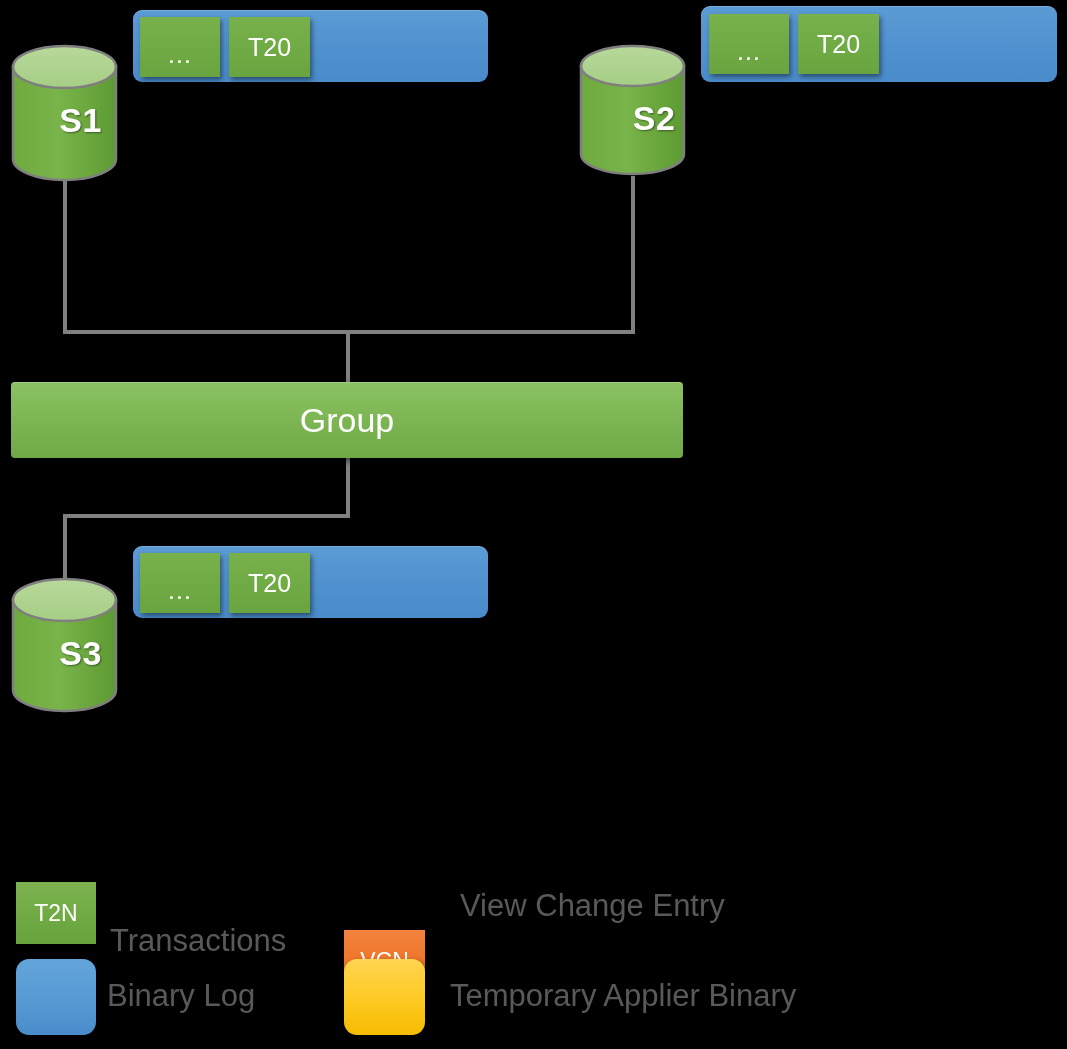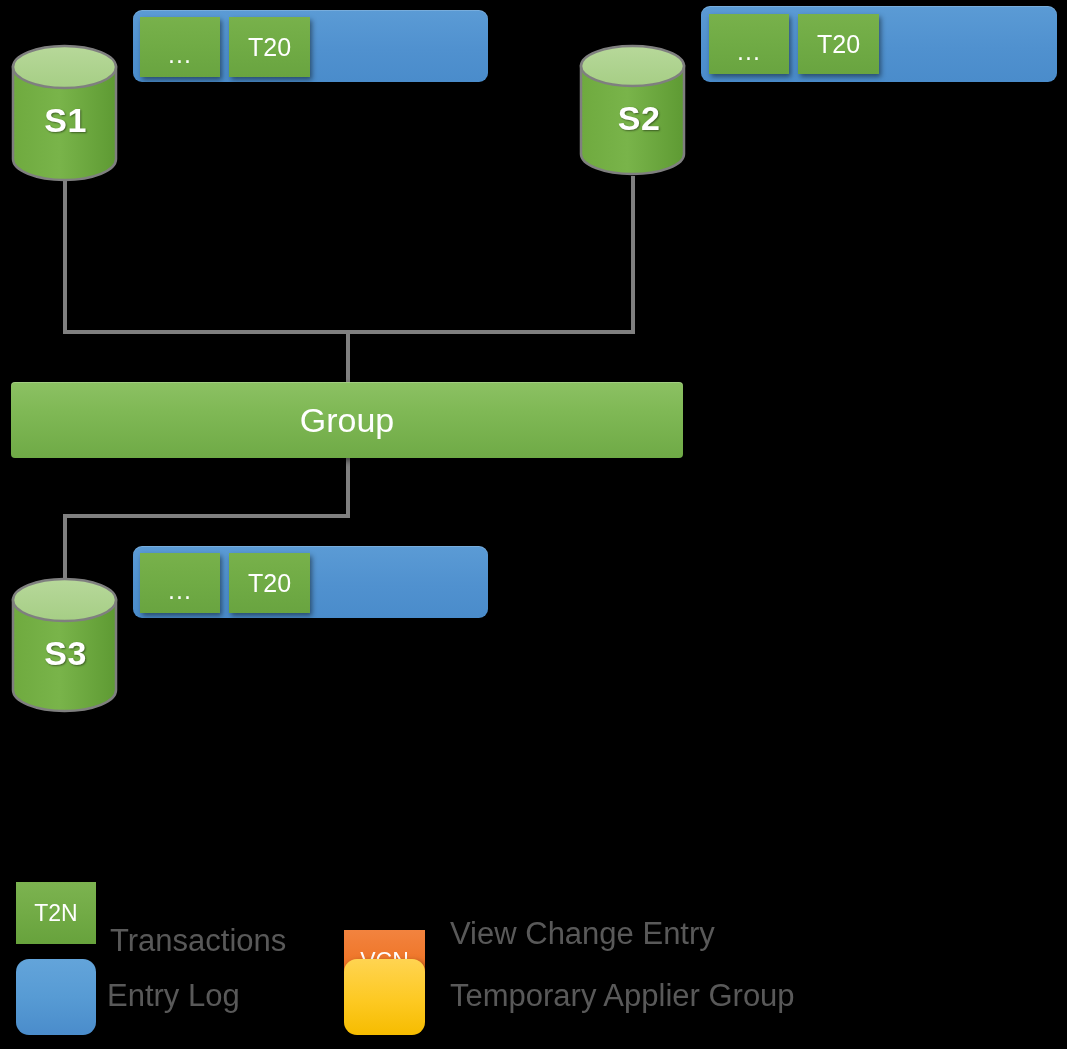--- a/index.html
+++ b/index.html
@@ -30,21 +30,21 @@
   .conn.v { width: 4px; }
   .conn.h { height: 4px; }
 
   
   .cyl {
     position: absolute;
   }
   .cyl svg { display: block; overflow: visible; }
   .cyl-label {
     position: absolute;
-    left: 1px;
+    left: 16px;
     width: 100%;
     text-align: center;
     color: #ffffff;
     font-weight: bold;
     font-size: 34px;
     letter-spacing: 0.5px;
     text-shadow: 1px 1px 2px rgba(0,0,0,0.45);
     pointer-events: none;
   }
 
@@ -225,25 +225,25 @@
   </div>
 
   <div class="legend-swatch sw-green" style="left:16px; top:882px; width:80px; height:62px;">
     <span>T2N</span>
   </div>
   <div class="legend-label" style="left:110px; top:893px;margin-top:30px;">Transactions</div>
 
   <div class="legend-swatch sw-orange" style="left:344px; top:930px; width:81px; height:62px;">
     <span>VCN</span>
   </div>
-  <div class="legend-label" style="left:450px; top:888px;margin-top:28px;">View Change Entry</div>
+  <div class="legend-label" style="left:460px; top:888px;">View Change Entry</div>
 
   <div class="legend-swatch sw-blue" style="left:16px; top:959px; width:80px; height:76px;">
     <span></span>
   </div>
-  <div class="legend-label" style="left:107px; top:978px;">Entry Log</div>
+  <div class="legend-label" style="left:107px; top:978px;">Binary Log</div>
 
   <div class="legend-swatch sw-yellow" style="left:344px; top:959px; width:81px; height:76px;">
     <span></span>
   </div>
-  <div class="legend-label" style="left:450px; top:978px;">Temporary Applier Group</div>
+  <div class="legend-label" style="left:450px; top:978px;">Temporary Applier Binary</div>
 
 </div>
 
 </body></html>

